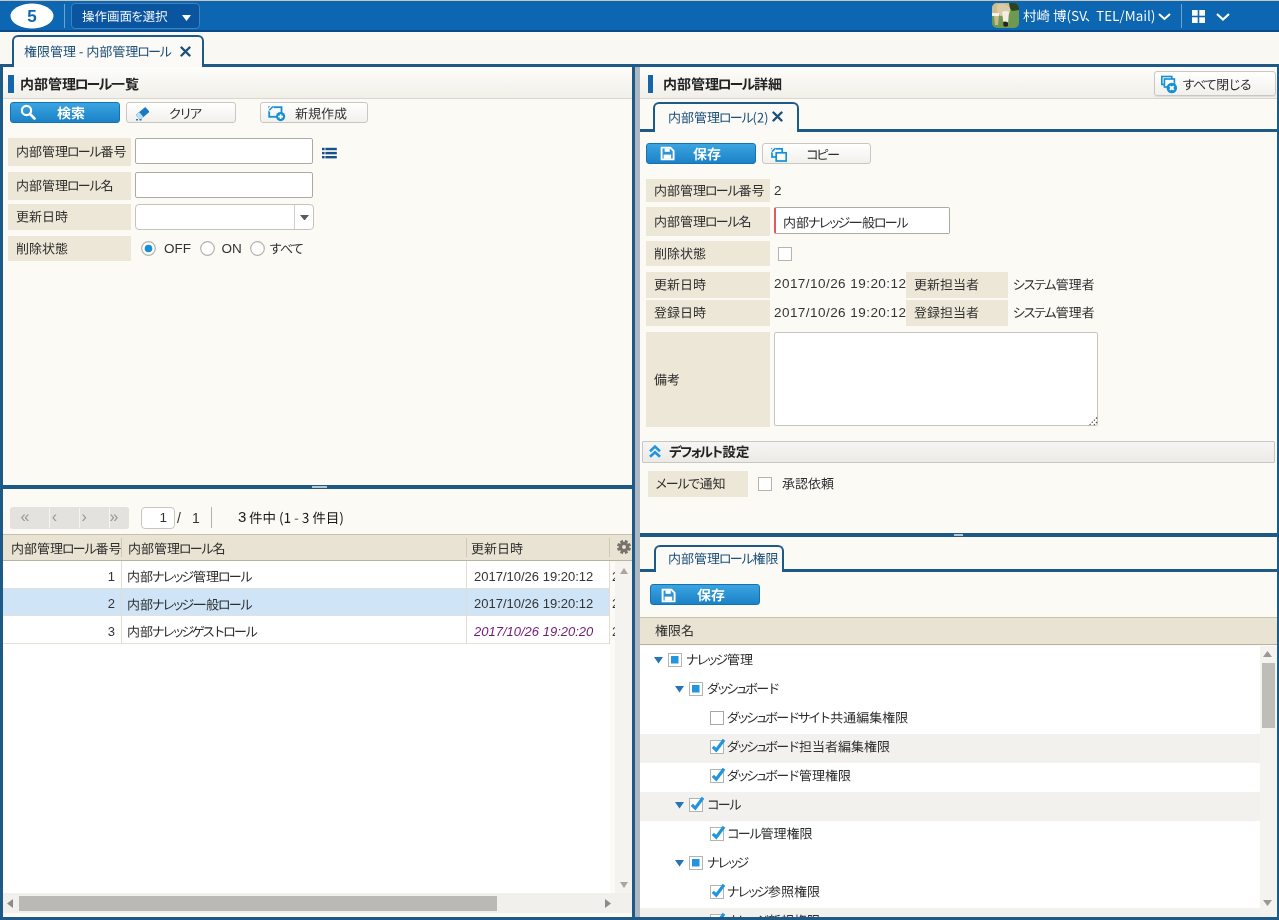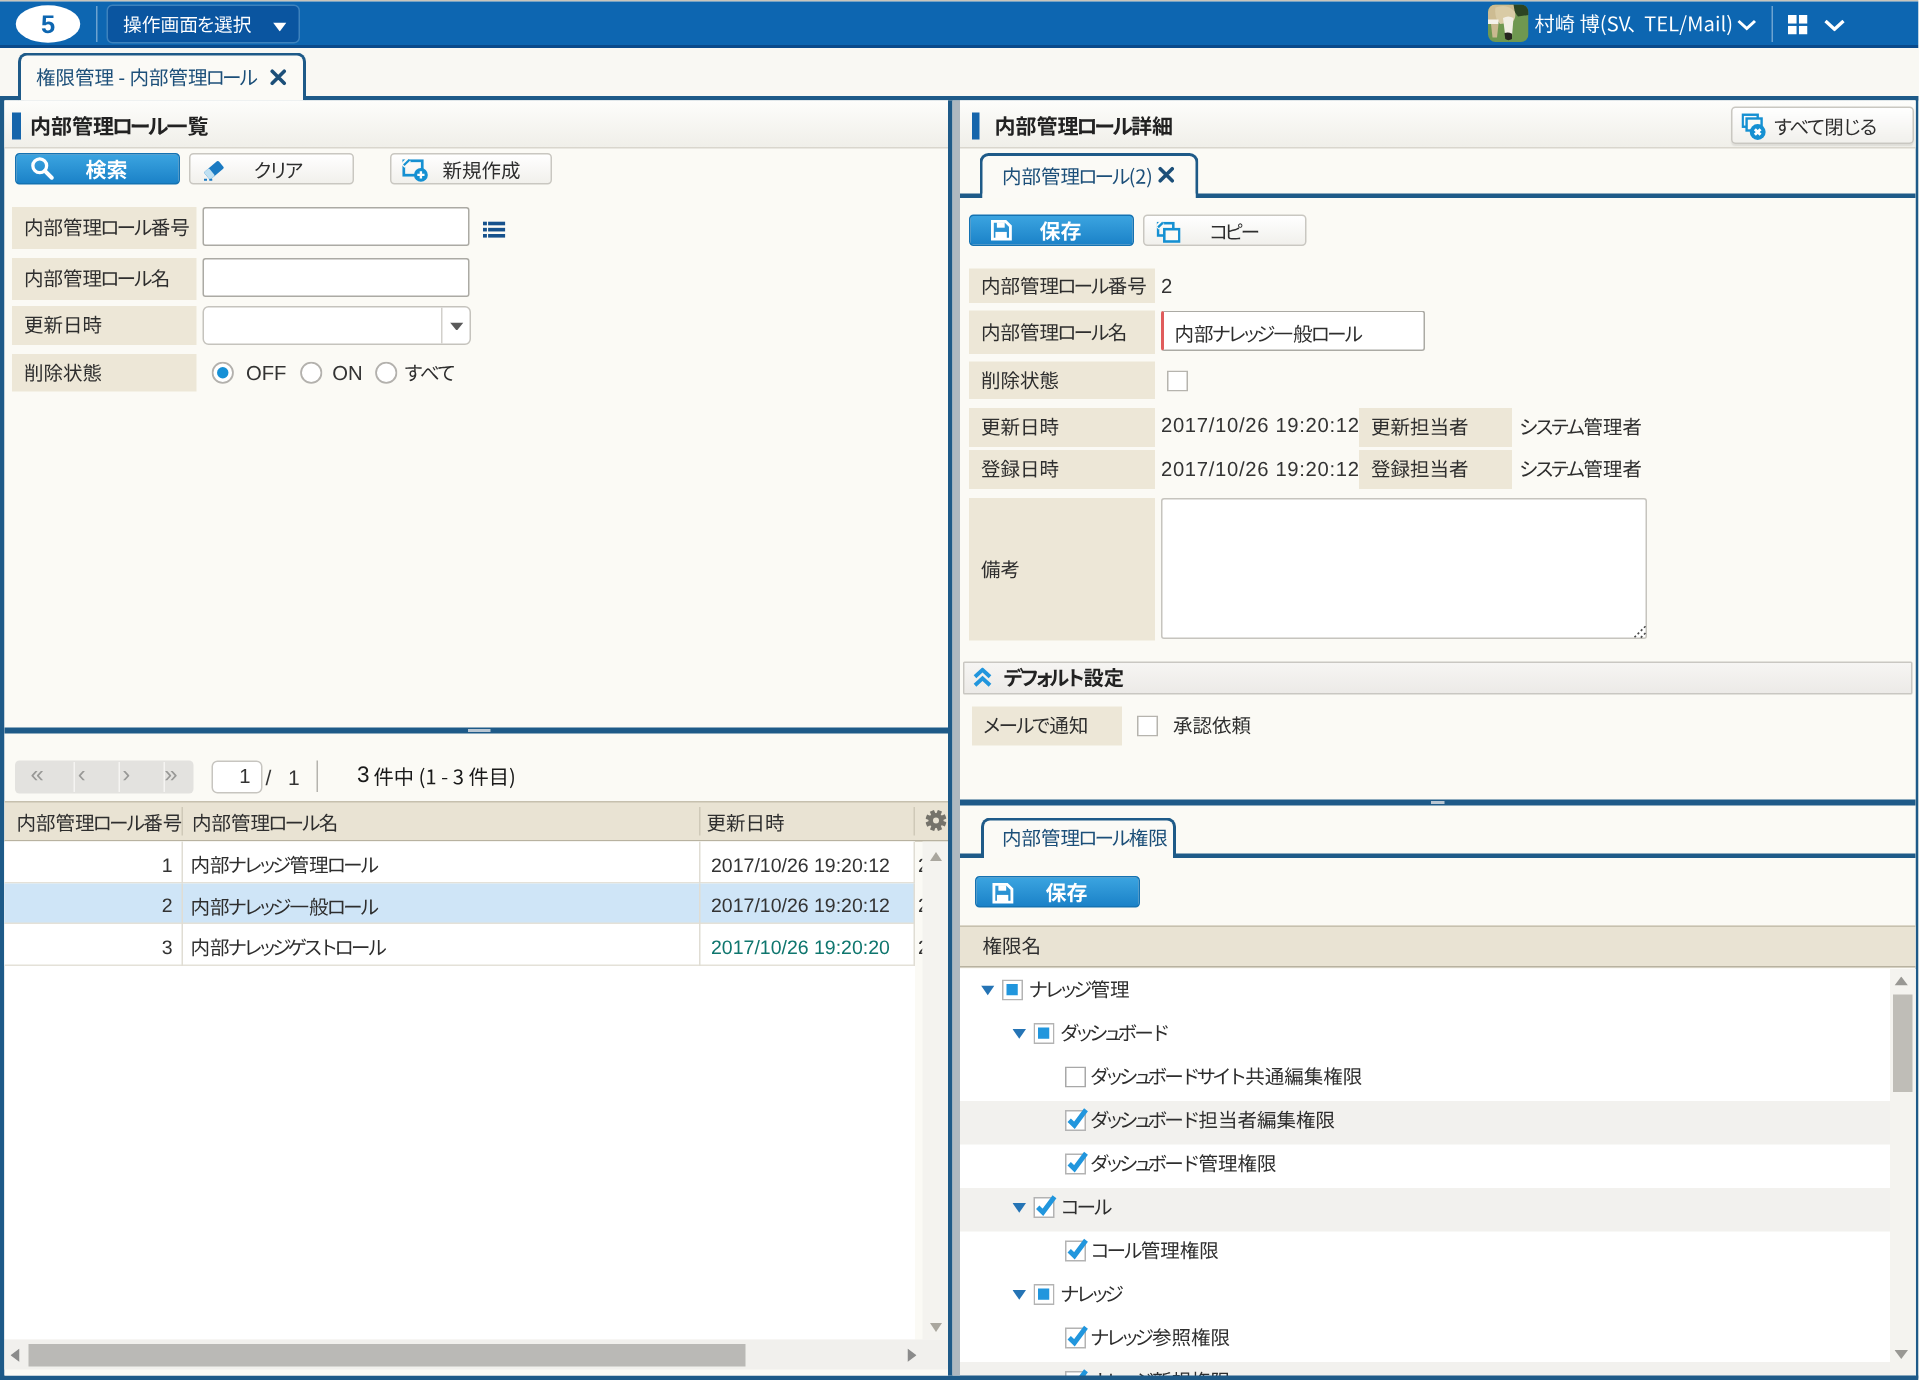--- a/index.html
+++ b/index.html
@@ -241,21 +241,21 @@
 <div style="position:absolute;left:121px;top:588.5px;width:1px;height:27.5px;background:#e0ddd4;"></div>
 <div style="position:absolute;left:466px;top:588.5px;width:1px;height:27.5px;background:#e0ddd4;"></div>
 <div style="position:absolute;left:609px;top:588.5px;width:1px;height:27.5px;background:#e0ddd4;"></div>
 <div style="position:absolute;left:2.5px;top:616.0px;width:607.0px;height:27.5px;background:#fff;border-bottom:1px solid #e4e1d8;"></div>
 <div style="position:absolute;left:55px;top:623.5px;width:60px;height:16px;font-size:13px;color:#333;text-align:right;line-height:16px;">3</div>
 <svg style="position:absolute;left:127px;top:625.1px;overflow:visible;" width="130" height="13">
     <g transform="scale(0.06500) translate(0 176)">
       <path d="m90-87 12-8q7 7 16 14 8 8 16 16 8 8 15 15 7 7 12 13l-13 10q-4-6-11-13-7-8-15-16-7-8-16-16-8-8-16-15zm3-81 15 0 0 39q0 10-1 20-1 11-5 22-3 11-9 22-6 11-17 21-10 10-25 20-1-2-3-4-2-2-4-4-2-3-4-4 15-8 25-17 9-9 15-19 6-10 8-20 3-10 4-19 1-10 1-18zm-73 34 153 0 0 15-138 0 0 135-15 0zm146 0 15 0 0 130q0 8-2 12-2 3-7 5-6 2-15 3-9 0-23 0 0-2-1-5-1-3-2-6-1-2-2-4 7 0 14 0 6 0 11 0 5 0 7 0 3 0 4-1 1-1 1-4zm154-22 60 0 0 14-45 0 0 158-15 0zm-107 10 96 0 0 14-96 0zm-5 56 104 0 0 13-104 0zm46-77 14 0 0 29-14 0zm-28 41 13-2q3 7 5 16 3 9 4 16l-14 3q0-7-3-16-2-9-5-17zm57-4 15 4q-4 9-7 18-4 9-7 16l-12-4q2-4 4-10 2-6 4-12 2-7 3-12zm-56 121 66 0 0 13-66 0zm-5-50 79 0 0 74-15 0 0-61-50 0 0 62-14 0zm154-97 3 0 3-1 10 7q-6 14-13 31-7 16-14 30 10 9 15 17 6 9 8 17 2 7 2 14 0 10-2 17-3 6-8 10-5 3-13 4-4 1-9 1-4 0-9-1 0-3-1-7-1-4-3-7 5 0 9 0 4 0 7 0 2 0 5-1 2 0 4-1 3-2 4-6 1-5 1-10 0-10-5-21-6-11-21-24 4-8 8-17 4-8 7-17 4-9 7-17 3-7 5-13zm101 21q0-5-1-11 0-6-1-9l20 0q0 3-1 9 0 7 0 11 0 6 0 13 0 8 0 16 0 7 0 13 0 17-3 31-3 15-10 27-6 13-17 23-10 11-26 20l-15-12q14-7 24-16 10-8 17-20 7-11 10-24 3-13 3-29 0-6 0-13 0-8 0-16 0-7 0-13zm-78 26q4 0 9 1 5 0 10 0 2 0 10 0 7 0 18 0 11 0 24 0 13 0 25 0 13 0 24 0 11 0 18 0 8 0 10 0 5 0 10 0 5-1 7-1l0 17q-2 0-7 0-5 0-10 0-2 0-10 0-7 0-18 0-11 0-24 0-12 0-25 0-13 0-24 0-11 0-18 0-7 0-10 0-5 0-10 0-5 0-9 0zm185 103q2-3 2-5 0-2 0-5 0-3 0-11 0-9 0-20 0-11 0-24 0-12 0-24 0-12 0-21 0-10 0-15 0-2 0-6 0-3 0-7-1-3-1-5l19 0q0 4-1 9 0 5 0 9 0 4 0 12 0 8 0 17 0 10 0 21 0 11 0 21 0 10 0 19 0 9 0 15 0 7 0 9 14-4 30-10 15-7 30-16 14-9 27-19 13-11 22-23l9 14q-19 24-49 42-30 18-68 29-1 0-3 1-3 1-5 3zm201-109q1 3 3 9 2 6 5 12 2 7 4 13 2 6 3 9l-14 5q-1-3-3-9-2-6-4-12-3-7-5-13-3-6-4-9zm72 11q-1 3-2 6 0 2-1 4-4 16-11 32-7 16-17 29-14 18-32 30-17 12-34 18l-13-13q12-4 24-10 12-6 22-14 11-9 19-19 7-9 13-20 6-11 10-23 3-13 5-25zm-119-1q2 3 4 9 3 6 5 13 3 7 5 13 3 6 4 10l-15 6q-1-4-3-11-3-6-5-13-3-7-6-13-2-6-4-8zm241-44q3 3 6 9 4 5 7 11 4 6 6 11l-12 5q-2-5-5-11-3-5-6-11-3-5-7-10zm26-10q3 4 7 9 3 5 7 11 3 6 6 11l-12 5q-2-5-6-11-3-5-6-10-3-6-7-10zm-111 7q4 2 10 6 6 4 13 8 6 4 11 8 6 4 9 6l-9 14q-4-3-9-7-6-4-12-8-6-4-12-7-6-4-10-7zm-30 143q11-2 22-5 12-4 23-8 12-5 22-10 16-10 31-22 14-11 25-25 12-13 20-27l9 17q-13 20-33 39-20 18-44 32-10 6-22 11-12 5-23 9-12 3-21 5zm0-98q4 2 10 6 6 3 13 7 6 4 12 8 5 3 8 6l-9 14q-3-3-9-7-5-3-12-7-6-4-12-8-6-3-10-6zm284-51q3 4 6 8 3 5 6 10 2 5 4 9l-10 5q-3-6-8-14-5-8-9-13zm22-8q3 4 6 9 3 5 6 9 3 5 5 9l-11 5q-3-6-8-14-4-8-9-13zm-94 15q-2 4-3 8-1 3-3 6-1 5-3 10-2 6-5 11-2 6-5 12-4 7-9 16-6 9-13 17-7 8-13 13l-16-9q6-4 11-10 5-5 10-11 5-6 8-12 4-6 7-10 4-8 7-15 3-8 4-13 1-4 2-8 1-4 1-8zm-26 35q3 0 10 0 7 0 16 0 9 0 20 0 10 0 20 0 10 0 19 0 9 0 15 0 6 0 7 0 4 0 9-1 6 0 10 0l0 17q-5-1-10-1-5 0-9 0-2 0-9 0-8 0-19 0-11 0-24 0-12 0-24 0-11 0-20 0-9 0-13 0zm74 8q-1 23-5 42-5 18-13 33-7 14-18 25-11 11-25 20l-17-12q5-1 9-4 4-2 8-5 7-6 15-14 8-9 14-21 7-11 11-27 4-16 4-37zm192-26q-1 1-2 4-2 3-3 5-4 10-10 22-6 12-14 23-7 12-16 21-11 13-24 24-13 12-28 22-14 10-30 17l-13-13q16-6 31-16 15-9 28-21 13-11 23-22 7-8 14-18 7-10 12-20 5-10 8-18-2 0-8 0-6 0-14 0-8 0-17 0-9 0-18 0-8 0-14 0-6 0-7 0-4 0-8 0-4 0-8 1-3 0-5 0l0-18q2 0 5 0 4 1 8 1 5 0 8 0 2 0 8 0 5 0 14 0 8 0 16 0 9 0 17 0 8 0 14 0 6 0 8 0 5 0 9 0 4-1 6-2zm-42 65q8 6 17 15 8 8 17 16 8 9 15 17 8 8 13 14l-14 12q-7-9-17-20-10-11-21-23-11-11-22-20zm109 51q0-2 0-11 0-8 0-20 0-12 0-25 0-13 0-25 0-12 0-21 0-10 0-14 0-4 0-10 0-6-1-11l19 0q0 5-1 11 0 6 0 10 0 8 0 19 0 11 0 23 0 12 0 24 0 12 0 23 0 10 0 18 0 7 0 9 0 4 0 8 0 4 1 8 0 5 0 8l-19 0q1-5 1-11 0-7 0-13zm14-84q9 3 21 7 12 4 25 8 12 5 23 10 11 4 19 9l-6 17q-9-5-20-10-11-5-22-9-11-5-22-8-10-4-18-7zm108-35q6 0 10 0 5 0 8 0 2 0 9 0 6 0 15 0 9 0 20 0 10 0 21 0 10 0 19 0 9 0 15 0 6 0 8 0 4 0 8 0 5 0 10 0 0 4 0 8 0 4 0 8 0 2 0 7 0 6 0 15 0 8 0 18 0 10 0 19 0 10 0 18 0 8 0 14 0 6 0 7 0 2 0 6 0 4 0 8 0 4 0 7 0 2 0 3l-17 0q0-1 0-5 0-3 0-8 0-5 0-9 0-1 0-7 0-7 0-16 0-9 0-19 0-11 0-21 0-10 0-18 0-9 0-14 0-5 0-5l-109 0q0 0 0 5 0 5 0 13 0 9 0 19 0 10 0 20 0 11 0 20 0 9 0 15 0 6 0 8 0 3 0 6 0 4 0 7 0 3 0 6 0 2 0 3l-17 0q0-1 0-3 0-3 0-7 0-4 0-8 0-3 0-6 0-2 0-7 0-6 0-15 0-8 0-18 0-9 0-19 0-10 0-18 0-8 0-14 0-6 0-7 0-4 0-8 0-4 0-8zm133 111 0 16-124 0 0-16zm28-61q3 1 8 1 4 0 10 0 5 0 10 0 3 0 10 0 7 0 16 0 9 0 19 0 10 0 20 0 10 0 19 0 9 0 16 0 7 0 10 0 7 0 13 0 5 0 8-1l0 20q-3 0-9-1-5 0-12 0-3 0-10 0-7 0-16 0-9 0-19 0-10 0-20 0-10 0-19 0-9 0-16 0-7 0-10 0-8 0-15 0-8 1-13 1zm255 83q0-3 1-6 0-2 0-5 0-2 0-9 0-7 0-17 0-10 0-21 0-12 0-24 0-11 0-22 0-10 0-17 0-8 0-10 0-6 0-10-1-4-1-5l18 0q0 1 0 5 0 4 0 10 0 3 0 10 0 7 0 17 0 10 0 22 0 11 0 22 0 11 0 21 0 9 0 16 0 6 0 7 9-4 20-11 10-8 20-17 10-10 18-21l9 14q-8 11-20 22-11 10-24 19-12 8-24 14-2 1-4 3-2 1-3 2zm-92-1q13-9 22-22 8-13 13-27 2-7 3-17 2-11 2-22 1-12 1-23 0-10 0-19 0-4 0-8-1-3-1-6l18 0q0 1 0 3-1 2-1 5 0 3 0 6 0 8 0 20 0 11-1 23-1 13-2 24-1 11-3 18-5 16-14 30-9 14-22 25z" fill="#2e2e2e"></path>
     </g>
   </svg>
-<div style="position:absolute;left:474px;top:623.5px;width:130px;height:16px;font-size:13px;color:#0f766e;line-height:16px;">2017/10/26 19:20:20</div>
+<div style="position:absolute;left:474px;top:623.5px;width:130px;height:16px;font-size:13px;color:#701a75;line-height:16px;font-style:italic;">2017/10/26 19:20:20</div>
 <div style="position:absolute;left:612px;top:623.5px;width:3px;height:16px;font-size:13px;color:#333;overflow:hidden;">2</div>
 <div style="position:absolute;left:121px;top:616.0px;width:1px;height:27.5px;background:#e0ddd4;"></div>
 <div style="position:absolute;left:466px;top:616.0px;width:1px;height:27.5px;background:#e0ddd4;"></div>
 <div style="position:absolute;left:609px;top:616.0px;width:1px;height:27.5px;background:#e0ddd4;"></div>
 <div style="position:absolute;left:615px;top:561px;width:17px;height:332px;background:#f4f3ef;"></div>
 <svg style="position:absolute;left:620px;top:568px;" width="8" height="6" viewBox="0 0 8 6">
     <path d="M4.0 0 l4.0 6 h-8 z" fill="#a9a69e"></path>
   </svg>
 <svg style="position:absolute;left:620px;top:882px;" width="8" height="6" viewBox="0 0 8 6">
     <path d="M0 0 h8 l-4.0 6 z" fill="#a9a69e"></path>

